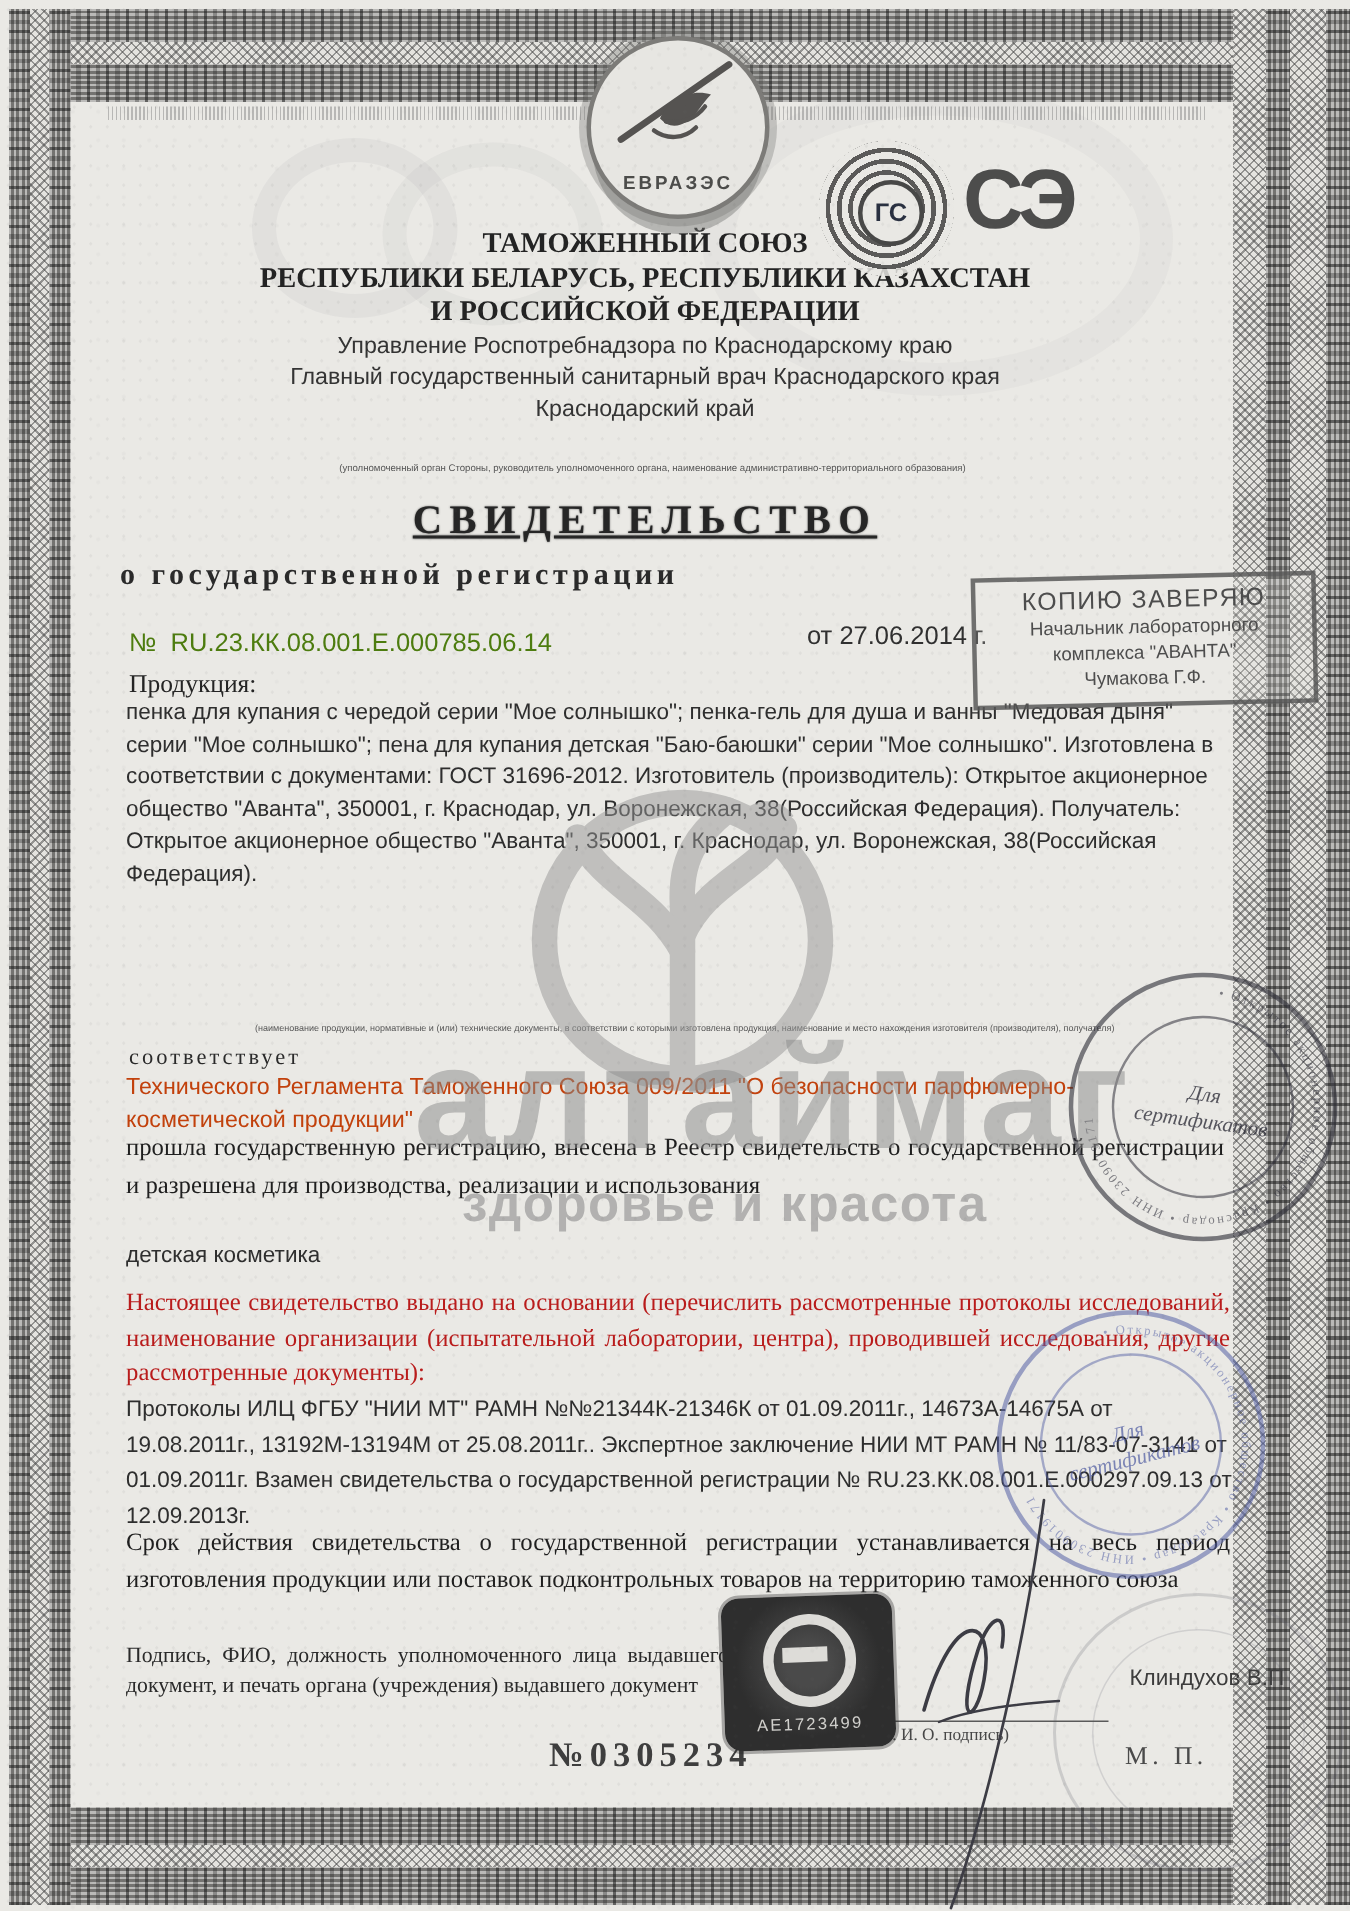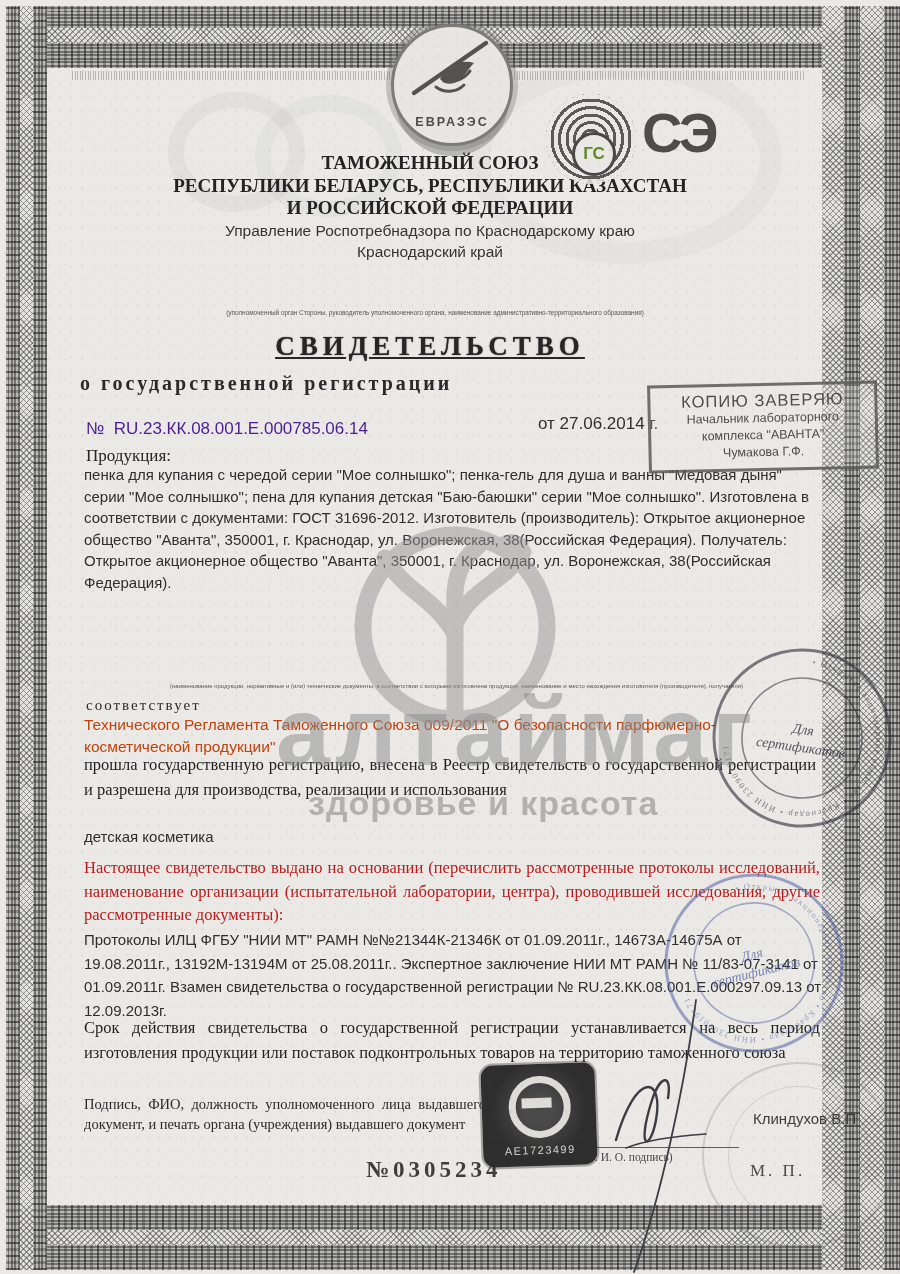--- a/index.html
+++ b/index.html
@@ -40,23 +40,23 @@
   .evrazes{position:absolute;left:388px;top:24px;width:126px;height:136px;z-index:6;}
   .ev-circle{position:absolute;left:3px;top:0;width:116px;height:116px;border-radius:50%;
     background:#e7e6e2;border:3px solid #7c7b78;box-shadow:0 0 0 5px rgba(120,120,118,.35), 0 14px 0 -4px rgba(120,120,118,.45);}
   .ev-bird{position:absolute;left:12px;top:8px;}
   .ev-label{position:absolute;left:0;right:0;bottom:14px;text-align:center;
     font:700 12.5px "Liberation Sans",sans-serif;letter-spacing:2px;color:#4c4c4a;}
 
   
   .gs-stamp{position:absolute;left:546px;top:94px;width:90px;height:90px;border-radius:50%;z-index:6;opacity:.88;
     background:repeating-radial-gradient(circle at 50% 50%,rgba(42,42,42,.85) 0 3px,rgba(233,232,228,.95) 3px 7.5px);}
-  .gs-core{position:absolute;left:26px;top:38px;width:38px;height:38px;border-radius:50%;background:#e9e8e4;
+  .gs-core{position:absolute;left:26px;top:26px;width:38px;height:38px;border-radius:50%;background:#e9e8e4;
     border:3px solid #323232;display:flex;align-items:center;justify-content:center;
-    font:700 17px "Liberation Sans",sans-serif;color:#4d7c0f;}
+    font:700 17px "Liberation Sans",sans-serif;color:#0f172a;}
   .se-mark{position:absolute;left:642px;top:100px;z-index:6;font:900 56px "Liberation Sans",sans-serif;
     color:#404040;letter-spacing:-3px;opacity:.92;}
 
   
   .hdr{left:80px;top:152px;width:700px;text-align:center;}
   .hdr .o{font:700 19px "Liberation Serif",serif;color:#232323;line-height:22.5px;}
   .hdr .d{font:15.5px "Liberation Sans",sans-serif;color:#343434;line-height:21px;}
   .note{font:6.4px "Liberation Sans",sans-serif;color:#555;}
   .note1{left:90px;top:309px;width:690px;text-align:center;}
   .doc-title{left:80px;top:331px;width:700px;text-align:center;
@@ -64,21 +64,21 @@
   .doc-subtitle{left:80px;top:372px;width:700px;
     font:600 20px "Liberation Serif",serif;letter-spacing:3px;color:#2a2a2a;}
 
   
   .copy-stamp{left:648px;top:383px;width:216px;border:3px solid rgba(80,80,80,.8);
     transform:rotate(-1.3deg);padding:5px 4px 7px;text-align:center;color:#4d4d4d;z-index:6;background:rgba(234,233,229,.2);}
   .copy-stamp .c1{font:16.5px "Liberation Sans",sans-serif;letter-spacing:1px;}
   .copy-stamp .c2{font:12.5px "Liberation Sans",sans-serif;line-height:17px;}
 
   
-  .numrow-n{left:86px;top:419px;font:17px "Liberation Sans",sans-serif;color:#4c1d95;}
+  .numrow-n{left:86px;top:419px;font:17px "Liberation Sans",sans-serif;color:#4d7c0f;}
   .numrow-d{left:538px;top:414px;font:17px "Liberation Sans",sans-serif;color:#303030;}
   .prod-label{left:86px;top:446px;font:17px "Liberation Serif",serif;color:#242424;}
   .prod-text{left:84px;top:464px;width:730px;font:15px "Liberation Sans",sans-serif;line-height:21.5px;color:#2e2e2e;}
   .note2{left:84px;top:683px;width:745px;text-align:center;font-size:6px;}
   .conf-word{left:86px;top:697px;font:15px "Liberation Serif",serif;letter-spacing:2px;color:#2a2a2a;}
   .conf-text{left:84px;top:714px;width:648px;font:15.5px "Liberation Sans",sans-serif;line-height:22px;color:#c2410c;}
   .reg-text{left:84px;top:753px;width:732px;font:16.5px "Liberation Serif",serif;line-height:24.5px;
     text-align:justify;color:#1f1f1f;}
   .reg-cat{left:84px;top:828px;font:15px "Liberation Sans",sans-serif;color:#2e2e2e;}
   .basis-intro{left:84px;top:856px;width:736px;font:16.5px "Liberation Serif",serif;line-height:23.5px;
@@ -186,20 +186,21 @@
   <div class="gs-stamp">
     <span class="gs-core">ГС</span>
   </div>
   <div class="se-mark">СЭ</div>
 
   <div class="txt hdr">
     <div class="o">ТАМОЖЕННЫЙ СОЮЗ</div>
     <div class="o">РЕСПУБЛИКИ БЕЛАРУСЬ, РЕСПУБЛИКИ КАЗАХСТАН</div>
     <div class="o">И РОССИЙСКОЙ ФЕДЕРАЦИИ</div>
     <div class="d">Управление Роспотребнадзора по Краснодарскому краю</div>
+    <div class="d">Главный государственный санитарный врач Краснодарского края</div>
     <div class="d">Краснодарский край</div>
   </div>
   <div class="txt note note1">(уполномоченный орган Стороны, руководитель уполномоченного органа, наименование административно-территориального образования)</div>
 
   <div class="txt doc-title">СВИДЕТЕЛЬСТВО</div>
   <div class="txt doc-subtitle">о государственной регистрации</div>
 
   <div class="txt copy-stamp">
     <div class="c1">КОПИЮ ЗАВЕРЯЮ</div>
     <div class="c2">Начальник лабораторного</div>

